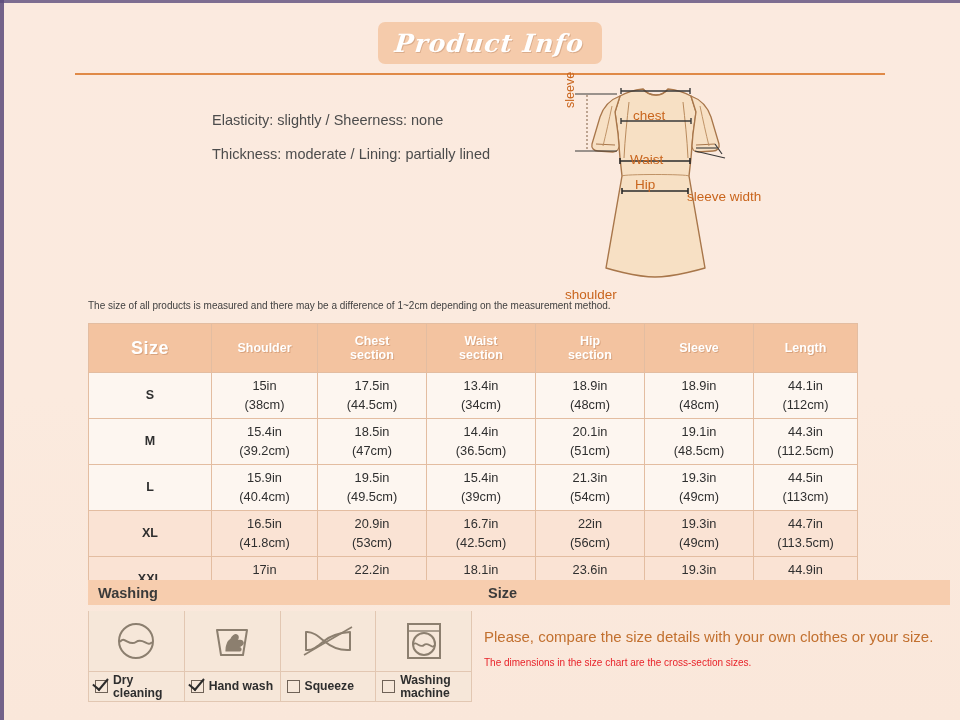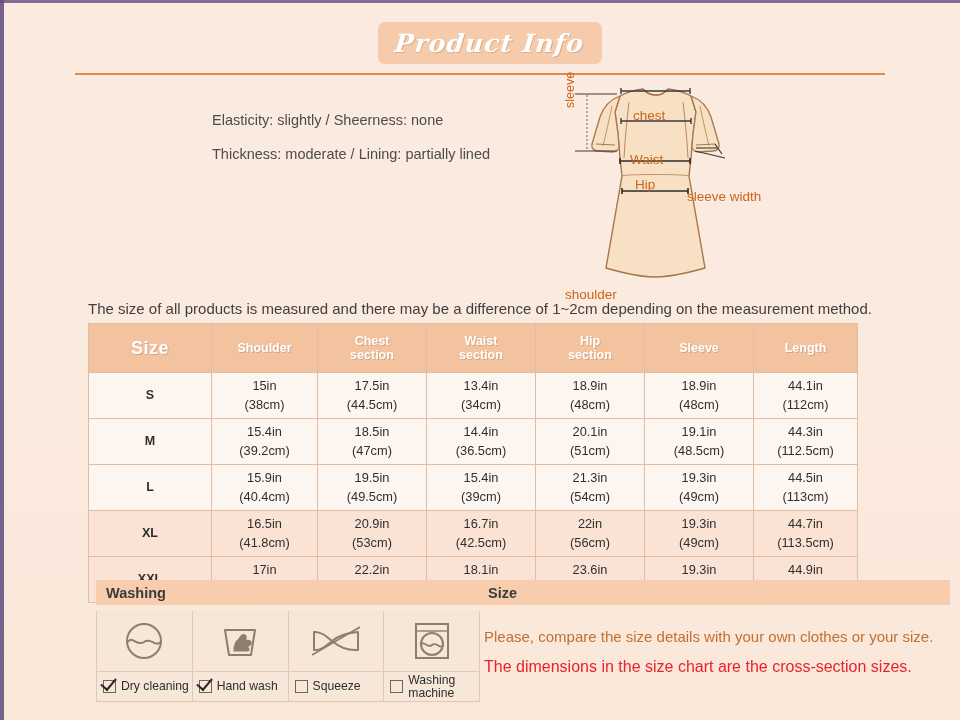--- a/index.html
+++ b/index.html
@@ -100,21 +100,21 @@
   .lbl-sleeve {
     left: -2px; top: 36px;
     transform: rotate(-90deg);
     transform-origin: left top;
   }
 
   
   .table-note {
     position: absolute;
     left: 88px; top: 300px;
-    font-size: 15px;
+    font-size: 10px;
     color: #3f3f3f;
     white-space: nowrap;
   }
 
   
   .size-table {
     position: absolute;
     left: 88px; top: 323px;
     width: 770px;
     border-collapse: collapse;
@@ -152,21 +152,21 @@
     font-size: 12.5px;
   }
   .row-light td { background: #fdf6f0; }
   .row-tint  td { background: #fae3d4; }
   .cell-in { display: block; }
   .cell-cm { display: block; }
 
   
   .panel-wash {
     position: absolute;
-    left: 96px; top: 580px;
+    left: 88px; top: 580px;
     width: 460px;
   }
   .panel-size {
     position: absolute;
     left: 478px; top: 580px;
     width: 472px;
   }
   .panel-head {
     background: #f7cdae;
     height: 25px;
@@ -200,20 +200,21 @@
   }
   .wash-label-box {
     border-top: 1px solid #e2c7b2;
     height: 29px;
     display: flex;
     align-items: center;
     gap: 5px;
     padding-left: 6px;
     font-size: 12.2px;
     color: #2e2e2e;
+    font-weight: bold;
   }
   .chk {
     position: relative;
     width: 11px; height: 11px;
     border: 1px solid #6f6257;
     flex: 0 0 auto;
     background: transparent;
   }
   .chk.checked::after {
     content: "";
@@ -230,21 +231,21 @@
     padding: 21px 0 0 6px;
   }
   .size-note-orange {
     color: #c2702f;
     font-size: 15px;
     line-height: 1.5;
     margin-bottom: 7px;
   }
   .size-note-red {
     color: #e8232a;
-    font-size: 16px;
+    font-size: 10px;
     line-height: 1.38;
     white-space: nowrap;
   }
 </style>
 </head>
 <body>
 
 <div id="page">
 
   <div class="edge-left"></div>

